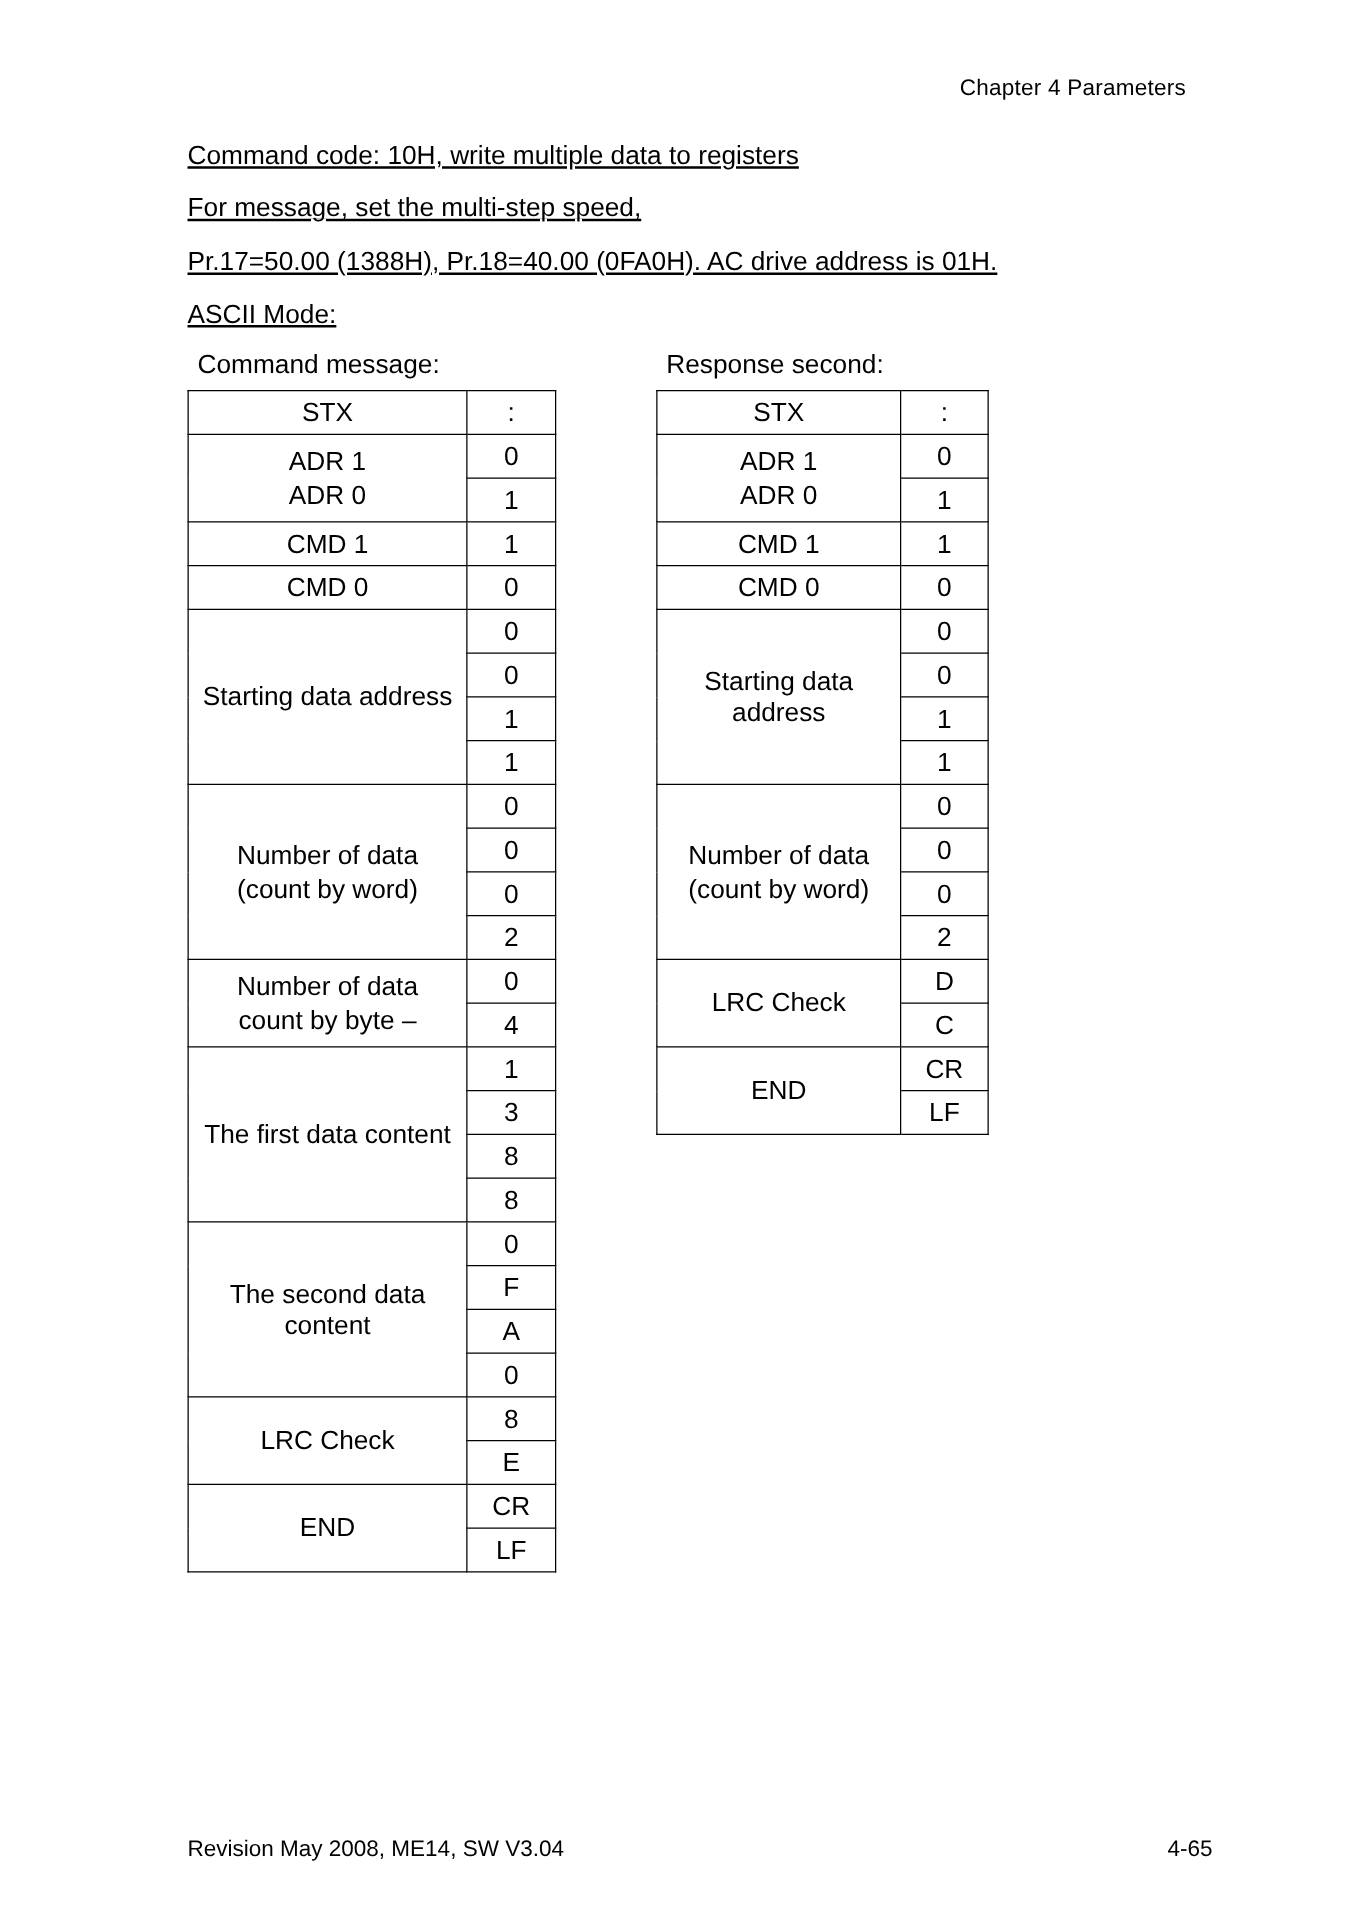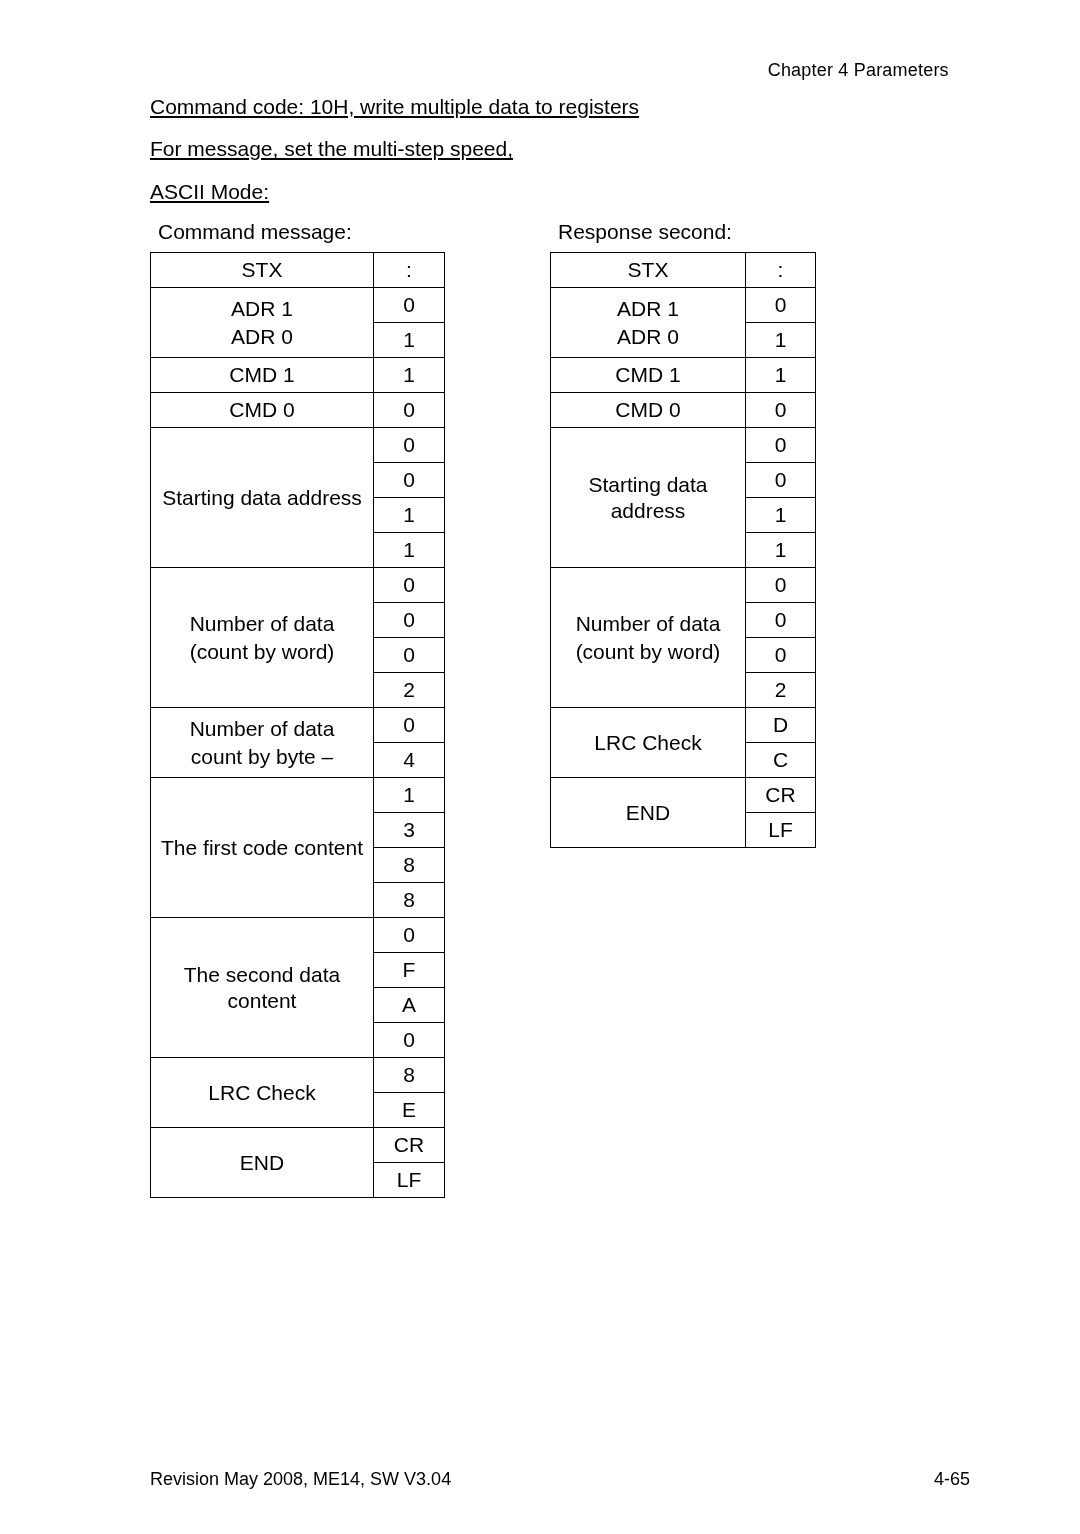--- a/index.html
+++ b/index.html
@@ -13,33 +13,33 @@
   .page {
     width: 1080px;
     height: 1534px;
     box-sizing: border-box;
     padding: 60px 110px 40px 150px;
     position: relative;
   }
   .hdr {
     text-align: right;
     font-size: 18px;
-    margin-bottom: 12px;
+    margin-bottom: 30px;
     letter-spacing: 0.2px;
   }
   .hdr .bar {
     display:inline-block;
     width:10px; height:18px;
     margin-left:6px;
     vertical-align:-3px;
   }
   .para { margin: 4px 0 14px 0; line-height: 1.35; text-decoration: underline; }
   .tables {
     display: flex;
-    gap: 105px;
+    gap: 80px;
     margin-top: 6px;
     align-items: flex-start;
   }
   .tblblock { }
   .caption { margin: 0 0 8px 8px; }
   table {
     border-collapse: collapse;
     table-layout: fixed;
   }
   table.cmd { width: 295px; }
@@ -71,20 +71,21 @@
 </head>
 <body>
 
 <div class="page">
   <div class="hdr">
     <span>Chapter 4 Parameters </span><span class="bar"></span>
   </div>
 
   <div class="para">Command code: 10H, write multiple data to registers</div>
   <div class="para">For message, set the multi-step speed,</div>
+  <div class="para">Pr.17=50.00 (1388H), Pr.18=40.00 (0FA0H). AC drive address is 01H.</div>
   <div class="para">ASCII Mode:</div>
 
   <div class="tables">
     <div class="tblblock">
       <div class="caption">Command message:</div>
       <table class="cmd" id="cmd-table">
         <colgroup>
             <col class="lab-c">
             <col class="val">
           </colgroup>
@@ -135,21 +136,21 @@
               <td>2</td>
             </tr>
             <tr>
               <td rowspan="2" class="twoLine">Number of data<br>count by byte –</td>
               <td>0</td>
             </tr>
             <tr>
               <td>4</td>
             </tr>
             <tr>
-              <td rowspan="4">The first code content</td>
+              <td rowspan="4">The first data content</td>
               <td>1</td>
             </tr>
             <tr>
               <td>3</td>
             </tr>
             <tr>
               <td>8</td>
             </tr>
             <tr>
               <td>8</td>

